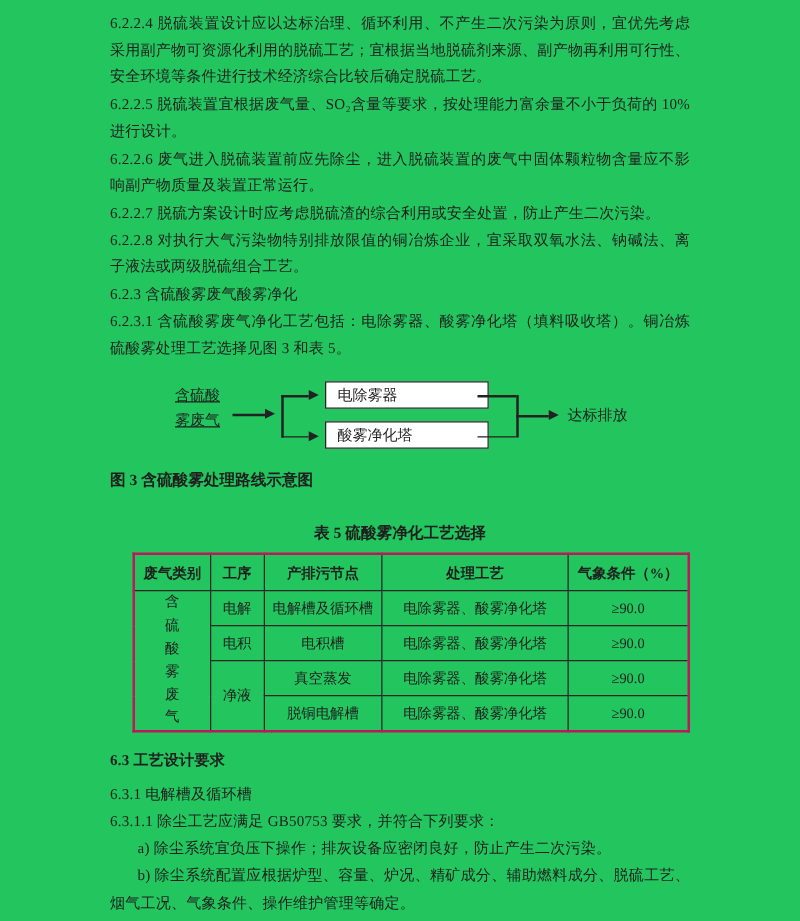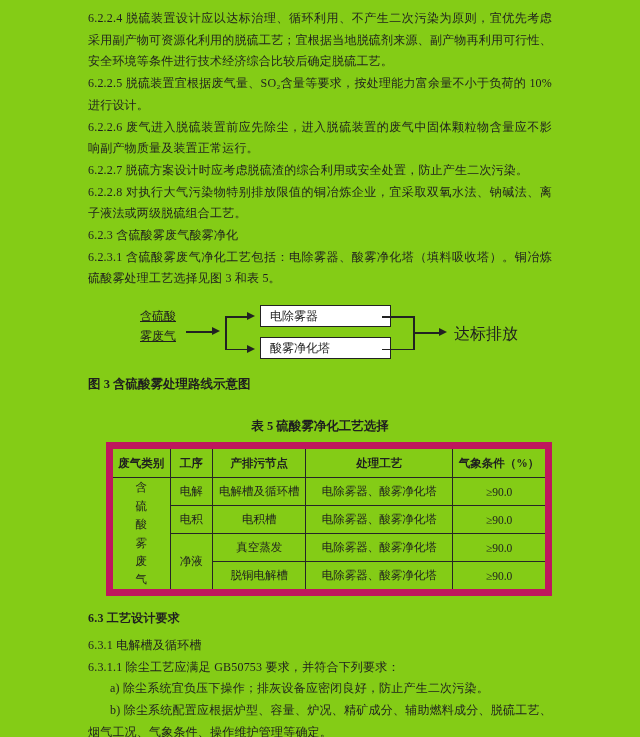--- a/index.html
+++ b/index.html
@@ -1,20 +1,20 @@
 <!DOCTYPE html>
 <html><head>
 <meta charset="utf-8">
 <style>
   html,body { margin:0; padding:0; background:#e8e8e8; }
   .page {
     position:relative;
     width:640px; height:737px;
     margin:0 auto;
-    background:#84cc16;
+    background:#22c55e;
     box-sizing:border-box;
     padding:8px 88px 0 88px;
     overflow:hidden;
     font-family:"Liberation Serif","DejaVu Serif",serif;
     color:#1f1f1f;
   }
   .para {
     margin:0;
     font-size:12px;
     line-height:21.7px;
@@ -44,38 +44,38 @@
   }
   .flow-box {
     position:absolute; left:172px; width:120px; height:20px;
     border:1.5px solid #222;
     font-size:12px; line-height:20px;
     padding-left:9px; background:#fff;
     white-space:nowrap;
   }
   .fig-out {
     position:absolute; left:366px; top:24px;
-    font-size:16px; white-space:nowrap;
+    font-size:12px; white-space:nowrap;
   }
   .fig-caption {
     margin-top:14px;
     text-align:left;
     font-size:12.5px; font-weight:bold;
   }
 
   
   .tbl-caption {
     margin-top:25px;
     text-align:center;
     font-size:12.5px; font-weight:bold;
   }
   table.t5 {
     border-collapse:collapse;
     margin-top:7px; margin-left:18px;
-    border:7px solid #be185d;
+    border:2px solid #be185d;
     table-layout:fixed;
   }
   table.t5 th, table.t5 td {
     border:1px solid #262626;
     text-align:center; vertical-align:middle;
     font-size:11.5px;
     padding:0 2px;
     overflow:hidden;
   }
   table.t5 th { height:28px; font-weight:bold; }

